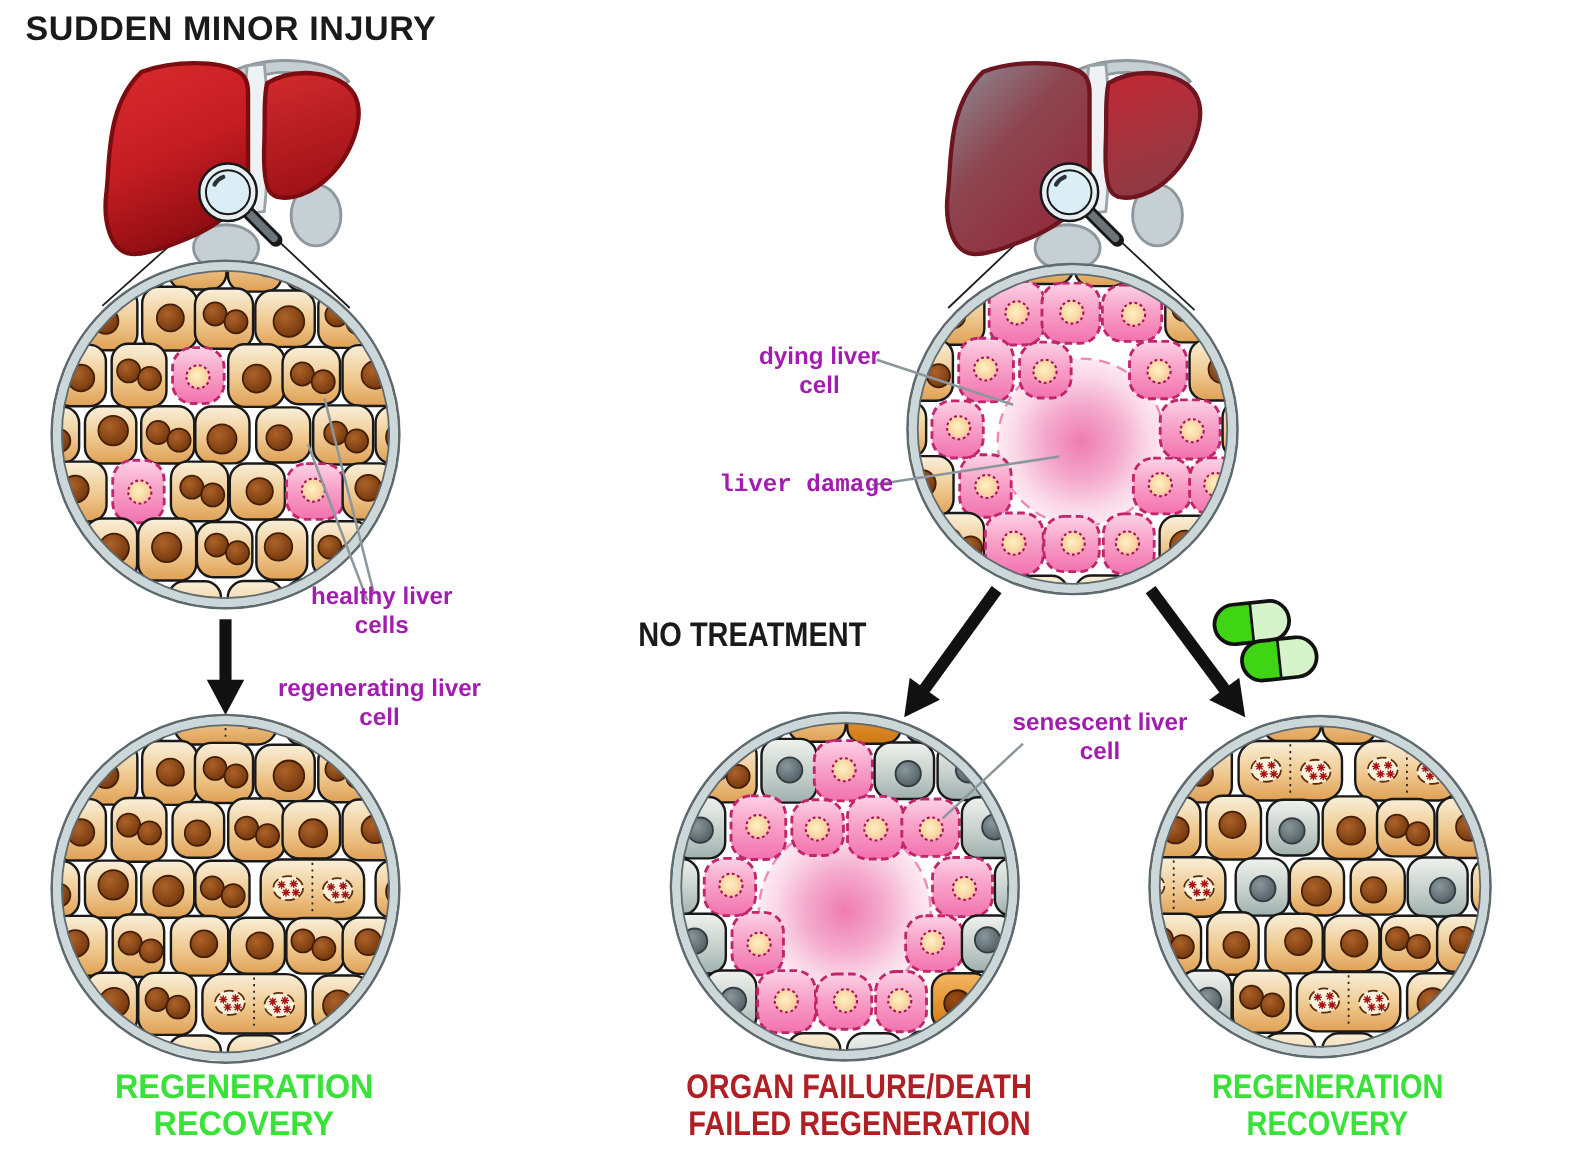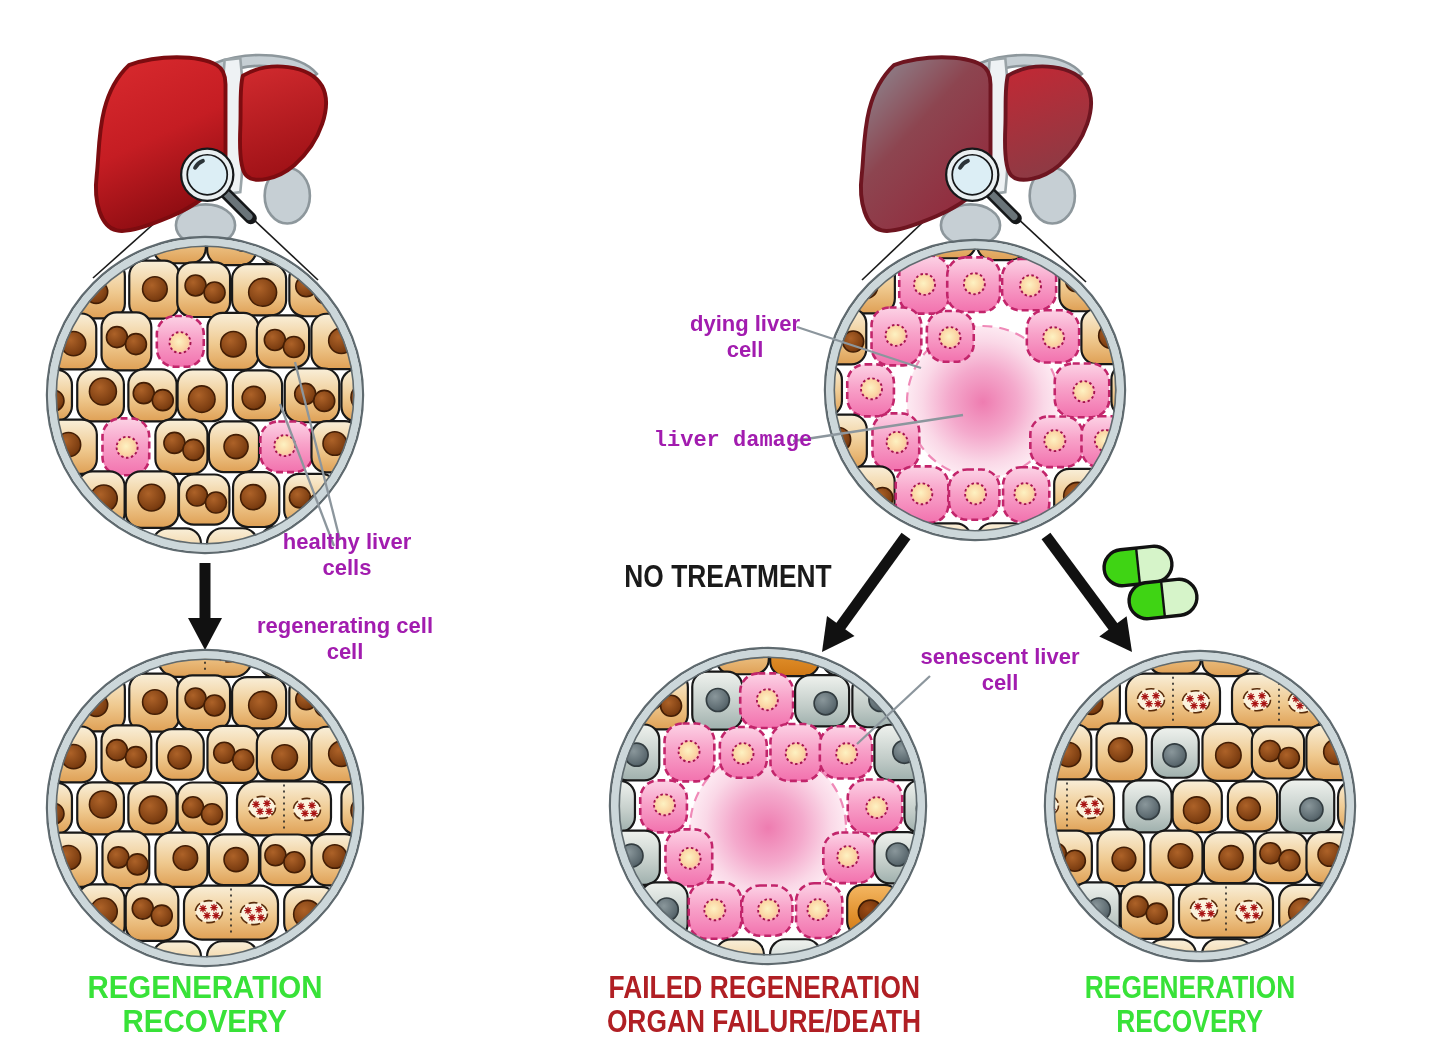--- a/index.html
+++ b/index.html
@@ -3,21 +3,21 @@
 <meta charset="utf-8">
 <style>
   html,body{margin:0;padding:0;background:#ffffff;}
   .canvas{position:relative;width:1440px;height:1047px;background:#fff;overflow:hidden;
           font-family:"Liberation Sans","DejaVu Sans",sans-serif;}
   svg{position:absolute;left:0;top:0;}
   .abs{position:absolute;transform:translateX(-50%);text-align:center;white-space:nowrap;}
   .title{font-weight:bold;font-size:31px;color:#1a1a1a;letter-spacing:0.5px;}
   .branch{font-weight:bold;font-size:31px;color:#1a1a1a;}
   .gray-label{font-weight:bold;font-size:22px;color:#a21caf;line-height:26px;}
-  .outcome{font-weight:bold;font-size:31px;line-height:34px;}
+  .outcome{font-weight:bold;font-size:31px;line-height:34px;margin-left:17px;}
   .cond{display:inline-block;transform:scaleX(0.85);transform-origin:50% 50%;}
   .semicond{display:inline-block;transform:scaleX(0.95);transform-origin:50% 50%;}
 </style>
 </head>
 <body>
 
 <div class="canvas">
 
   <svg id="art" width="1440" height="1047">
     <defs>
@@ -857,51 +857,52 @@
           <g transform="translate(1163,599) rotate(-6)">
             <path d="M0 -18 L-16 -18 A18 18 0 0 0 -16 18 L0 18 Z" fill="#3fd414"></path>
             <path d="M0 -18 L16 -18 A18 18 0 0 1 16 18 L0 18 Z" fill="#d6f4c9"></path>
             <rect x="-34" y="-18" width="68" height="36" rx="18" ry="18" fill="none" stroke="#111" stroke-width="3.4"></rect>
             <line x1="0" y1="-18" x2="0" y2="18" stroke="#111" stroke-width="2.4"></line>
           </g>
         </g>
       </g>
   </svg>
 
+  <div class="abs title" style="left:210px;top:8px;">SUDDEN MINOR INJURY</div>
 
   <div class="abs gray-label" style="left:347px;top:529px;">
     <div>healthy liver</div>
     <div>cells</div>
   </div>
   <div class="abs gray-label" style="left:345px;top:613px;">
-    <div>regenerating cell</div>
+    <div>regenerating liver</div>
     <div>cell</div>
   </div>
   <div class="abs gray-label" style="left:745px;top:311px;">
     <div>dying liver</div>
     <div>cell</div>
   </div>
   <div class="abs gray-label" style="left:733px;top:428px;font-family:Liberation Mono, monospace;">
     <div>liver damage</div>
   </div>
   <div class="abs gray-label" style="left:952px;top:644px;margin-left:48px;">
     <div>senescent liver</div>
     <div>cell</div>
   </div>
 
-  <div class="abs branch" style="left:728px;top:559px;">
+  <div class="abs branch" style="left:684px;top:559px;">
     <span class="cond">NO TREATMENT</span>
   </div>
 
   <div class="abs outcome" style="left: 205px; top: 971px; color: rgb(56, 226, 56);">
     <div><span class="semicond">REGENERATION</span></div>
     <div><span class="semicond">RECOVERY</span></div>
   </div>
   <div class="abs outcome" style="left: 764px; top: 971px; color: rgb(176, 31, 36);">
+    <div><span class="cond">ORGAN FAILURE/DEATH</span></div>
     <div><span class="cond">FAILED REGENERATION</span></div>
-    <div><span class="cond">ORGAN FAILURE/DEATH</span></div>
   </div>
   <div class="abs outcome" style="left: 1190px; top: 971px; color: rgb(56, 226, 56);">
     <div><span class="cond">REGENERATION</span></div>
     <div><span class="cond">RECOVERY</span></div>
   </div>
 
 </div>
 
 </body></html>

